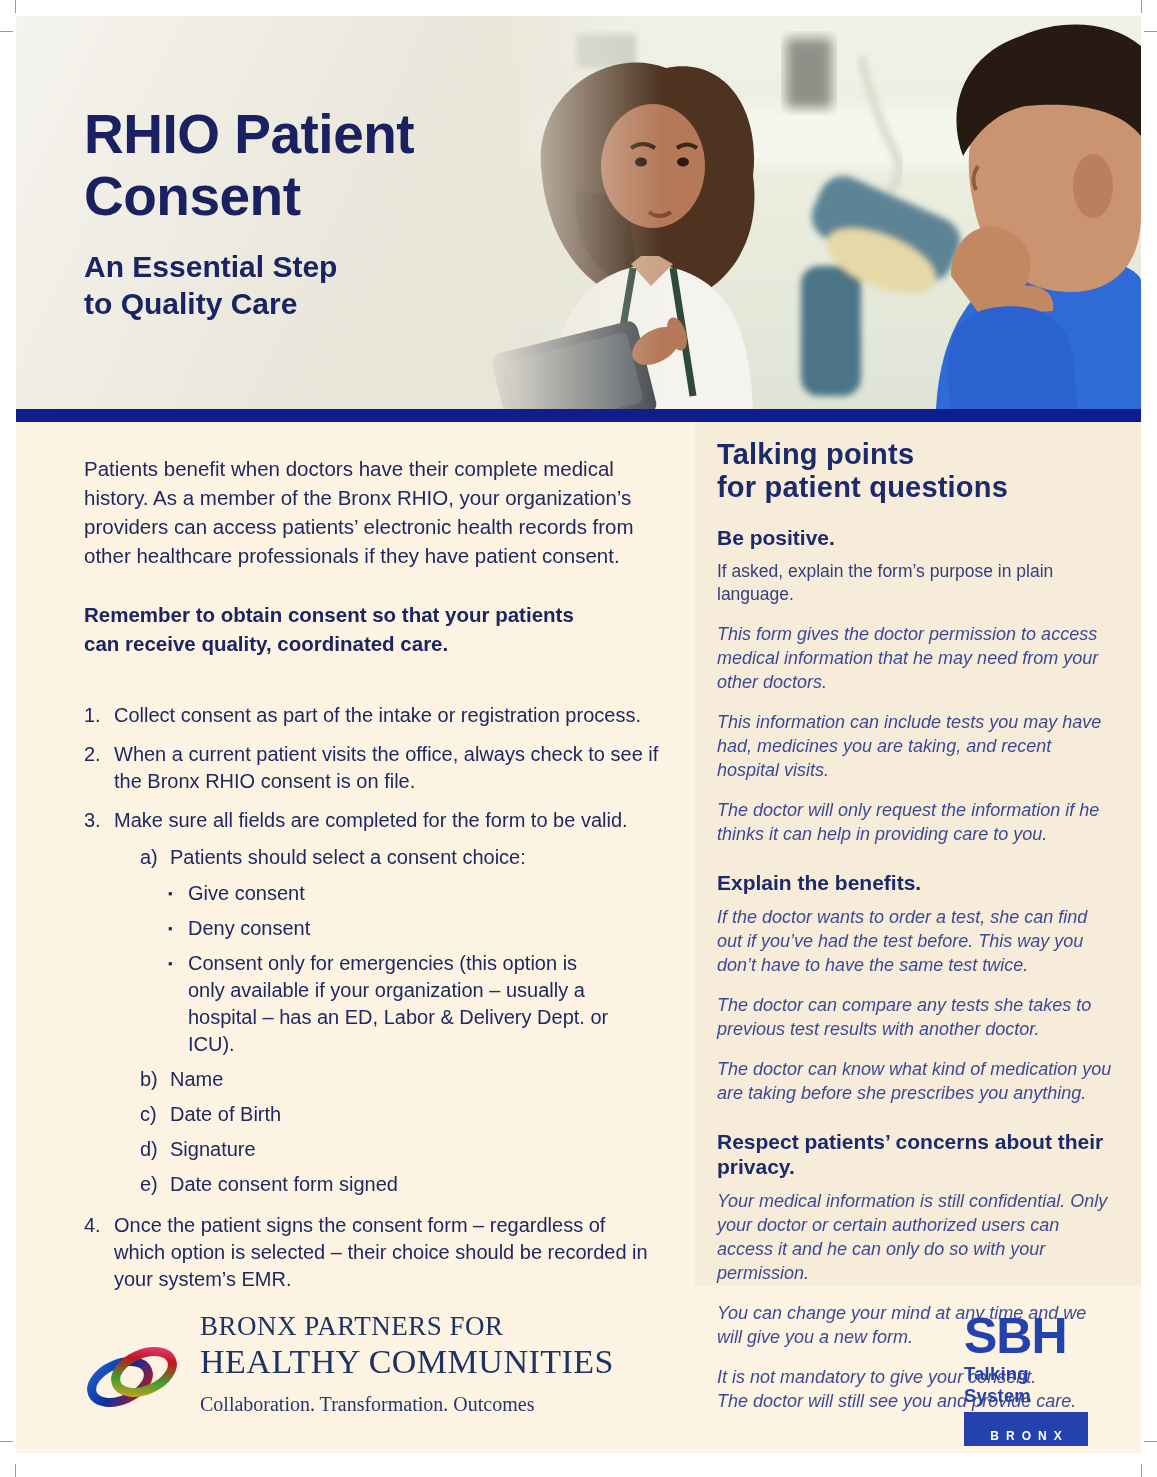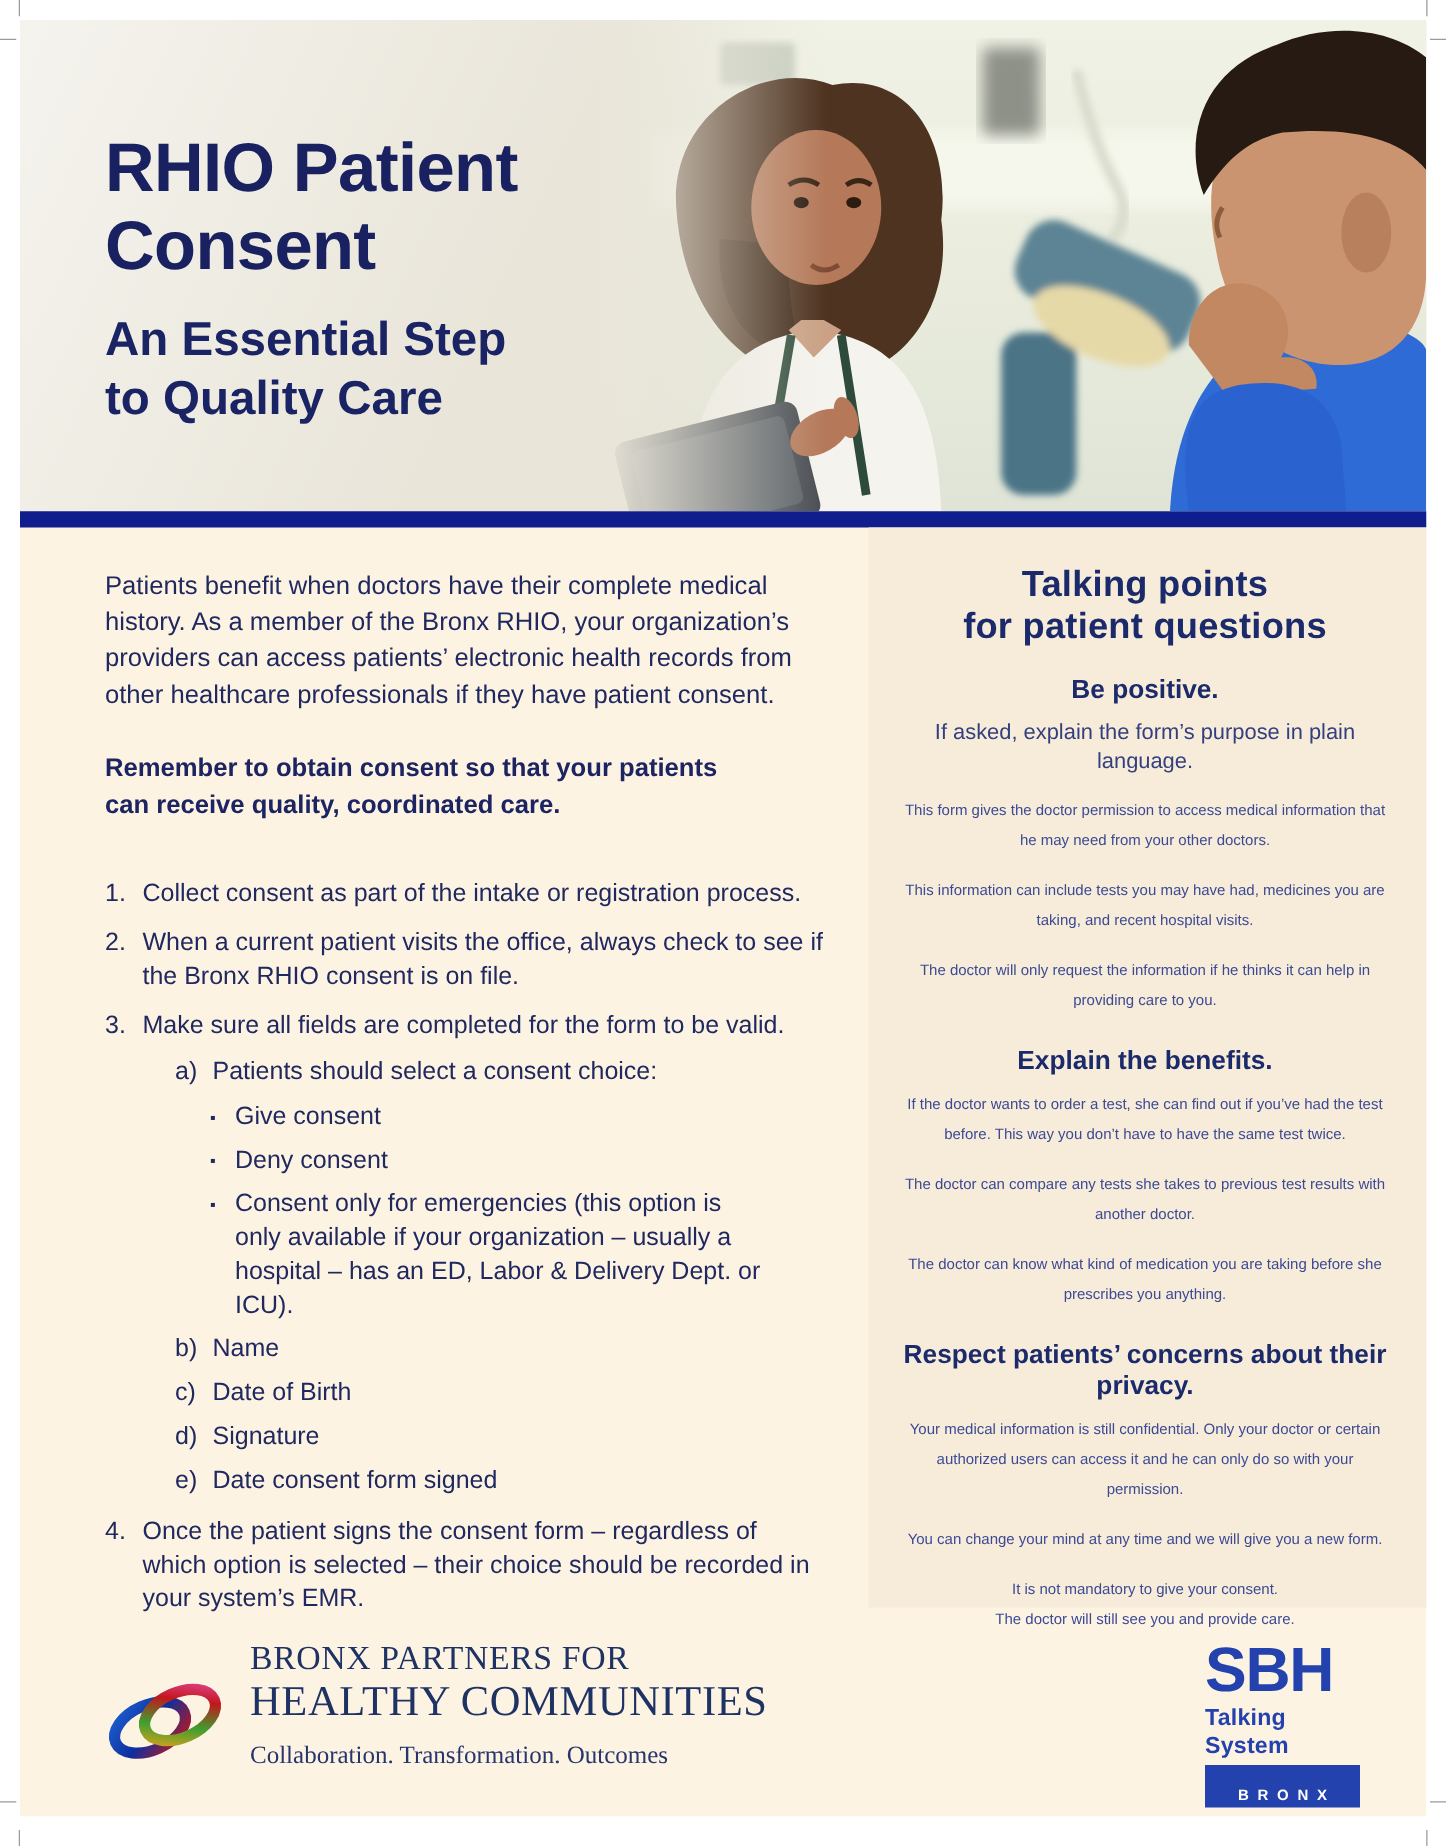--- a/index.html
+++ b/index.html
@@ -16,21 +16,21 @@
   
   .header{position:absolute;left:0;top:0;width:1125px;height:393px;background:#e9e5d9;overflow:hidden;}
   .header-sheen{position:absolute;left:0;top:0;width:100%;height:100%;
     background:linear-gradient(115deg, rgba(255,255,255,0.55) 0%, rgba(255,255,255,0) 38%);}
   .photo-wrap{position:absolute;right:0;top:0;width:660px;height:393px;}
   .photo-fade{position:absolute;left:0;top:0;width:180px;height:100%;z-index:5;
     background:linear-gradient(to right,#e9e5d9 0%, rgba(233,229,217,0) 100%);}
   .title-block{position:absolute;left:68px;top:88px;z-index:6;}
   .page-title{font-size:55px;line-height:1.12;font-weight:800;color:#1a2160;
     letter-spacing:-0.5px;white-space:pre-line;margin:0;}
-  .page-subtitle{font-size:38px;line-height:1.22;font-weight:600;color:#1a2465;
+  .page-subtitle{font-size:30px;line-height:1.22;font-weight:600;color:#1a2465;
     white-space:pre-line;margin-top:22px;}
 
   .navy-rule{position:absolute;left:0;top:393px;width:1125px;height:13px;background:#101d8c;}
 
   .right-panel{position:absolute;left:679px;top:406px;width:446px;height:864px;background:#f7ecda;}
 
   
   .left-col{position:absolute;left:68px;top:438px;width:586px;}
   .intro-p{font-size:20.5px;line-height:29px;margin:0 0 30px 0;color:#20295f;}
   .reminder{font-size:20.5px;line-height:29px;font-weight:700;color:#1c2462;margin:0 0 44px 0;width:520px;}
@@ -40,26 +40,26 @@
   .li .num{width:30px;flex:none;}
   .li .txt{flex:1;}
   .sublist{margin:10px 0 0 56px;}
   .subli{display:flex;margin-bottom:8px;}
   .subli .mark{width:30px;flex:none;}
   .bullets{margin:9px 0 2px 28px;}
   .bli{display:flex;margin-bottom:8px;}
   .bli .sq{width:20px;flex:none;font-size:13px;line-height:27px;}
 
   
-  .right-col{position:absolute;left:701px;top:436px;width:398px;text-align:center;}
+  .right-col{position:absolute;left:701px;top:422px;width:398px;}
   .talking-heading{font-size:29px;line-height:1.15;font-weight:700;color:#1b2a6b;
      white-space:pre-line;margin:0 0 20px 0;letter-spacing:0.2px;}
   .tp-sub{font-size:21px;font-weight:700;color:#1b2a6b;margin:24px 0 10px 0;line-height:1.2;}
   .tp-lead{font-size:17.5px;color:#333f7e;margin:0 0 16px 0;line-height:23px;}
-  .tp-italic{font-size:12px;color:#3c4a94;line-height:24px;
+  .tp-italic{font-size:18px;font-style:italic;color:#3c4a94;line-height:24px;
      margin:0 0 16px 0;white-space:pre-line;}
 
   
   .footer-bphc{position:absolute;left:66px;top:1296px;display:flex;align-items:flex-end;}
   .rings{width:104px;height:78px;margin-right:14px;margin-top:4px;}
   .bphc-text{font-family:"Liberation Serif", serif;color:#1e3263;}
   .bphc-l1{font-size:27px;letter-spacing:0.5px;line-height:1.1;}
   .bphc-l2{font-size:34px;letter-spacing:0.5px;line-height:1.15;}
   .bphc-tag{font-size:20px;margin-top:12px;color:#27356d;}
 

